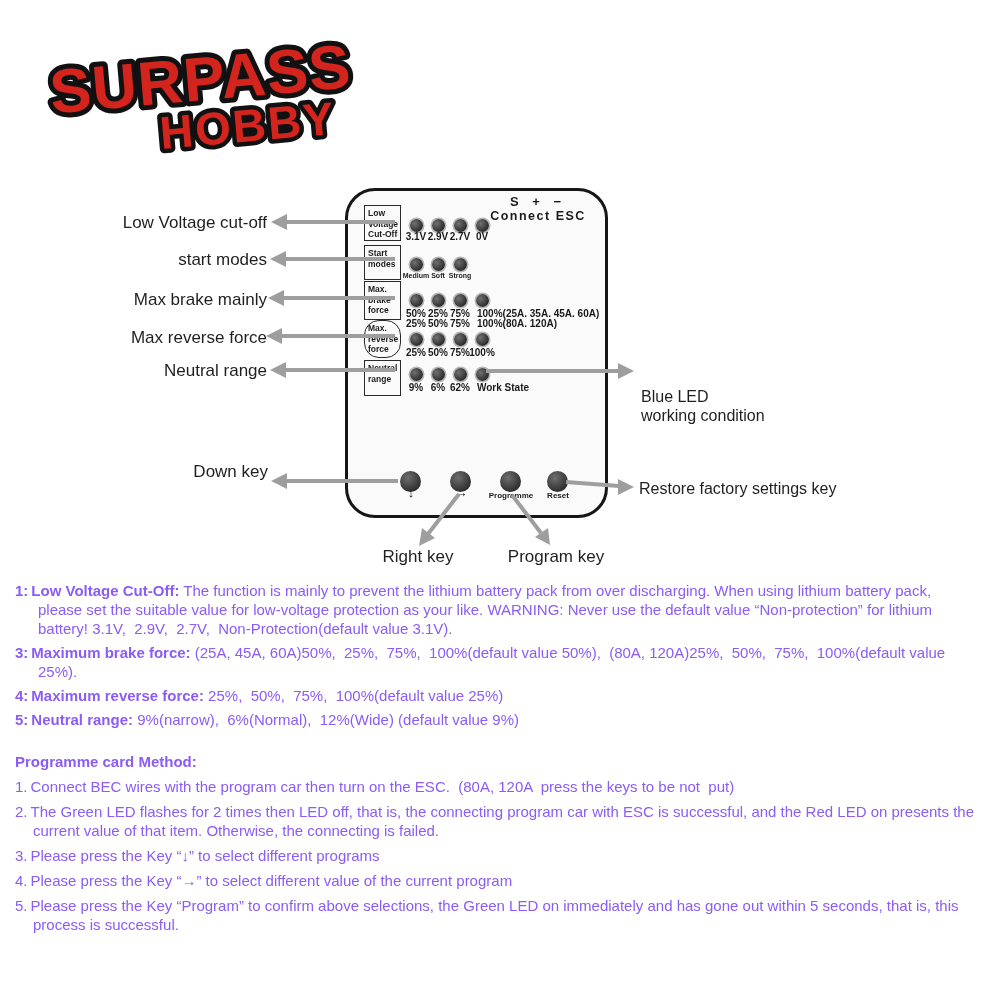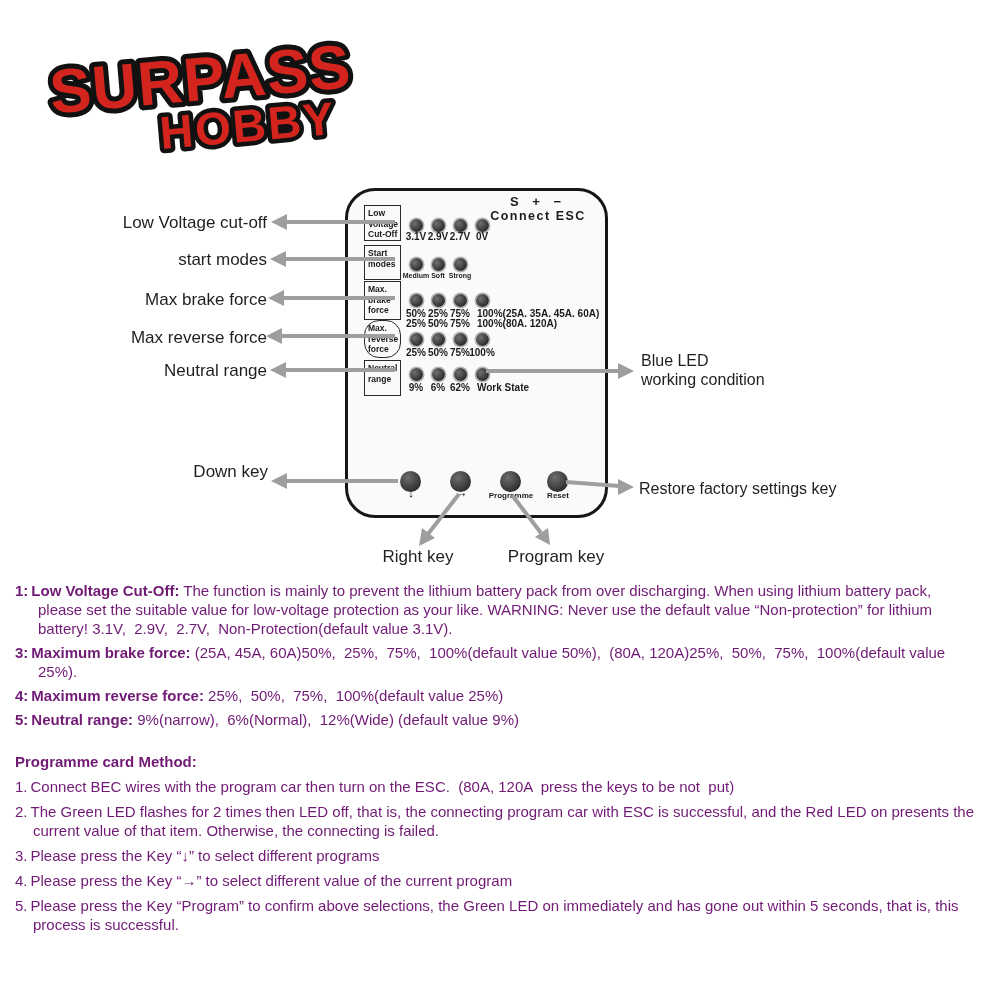--- a/index.html
+++ b/index.html
@@ -33,29 +33,29 @@
   .pbtn { position:absolute; width:21px; height:21px; border-radius:50%;
           background:radial-gradient(circle at 38% 32%, #6e6e6e, #2f2f2f 72%); top:280px; }
   .key-sub { position:absolute; transform:translateX(-50%); font-weight:bold; white-space:nowrap; color:#1a1a1a; }
   .key-arrow { top:294px; font-size:13px; }
   .key-text  { top:300px; font-size:8px; }
 
   
   .co { position:absolute; font-size:17px; color:#1f1f1f; white-space:nowrap; }
   .co.r { text-align:right; }
   .co.sm { font-size:16px; }
-  .co.pre { white-space:pre-line; line-height:19px; }
+  .co.pre { white-space:pre-line; line-height:19px;margin-top:36px; }
   .co.center { text-align:center; }
 
   
   .overlay { position:absolute; left:0; top:0; pointer-events:none; }
 
   
   .text-block { position:absolute; left:15px; top:581px; width:962px;
-                font-size:15px; line-height:19px; color:#701a75; }
+                font-size:15px; line-height:19px; color:#8b5cf6; }
   .note { margin-bottom:5px; padding-left:23px; text-indent:-23px; }
   .note .num, .note .lead { font-weight:bold; }
   .note .num { margin-right:3px; }
   .note .rest, .m-item .m-text { white-space:pre-wrap; }
   .m-heading { margin-top:23px; margin-bottom:6px; font-weight:bold; }
   .m-item { margin-bottom:6px; padding-left:18px; text-indent:-18px; }
   .m-item .m-num { margin-right:3px; }
 </style>
 </head>
 <body>
@@ -264,21 +264,21 @@
       <polygon points="634,487 618,479 618,495" stroke="none"></polygon>
       <line x1="459" y1="494" x2="428" y2="534"></line>
       <polygon points="419,546 422,528 435,538" stroke="none"></polygon>
       <line x1="512" y1="495" x2="541" y2="533"></line>
       <polygon points="550,545 535,537 548,528" stroke="none"></polygon>
     </g>
   </svg>
 
   <div class="co r" style="right:733px; top:213px">Low Voltage cut-off</div>
   <div class="co r" style="right:733px; top:250px">start modes</div>
-  <div class="co r" style="right:733px; top:290px">Max brake force</div>
+  <div class="co r" style="right:733px; top:290px">Max brake mainly</div>
   <div class="co r" style="right:733px; top:328px">Max reverse force</div>
   <div class="co r" style="right:733px; top:361px">Neutral range</div>
   <div class="co r" style="right:732px; top:462px">Down key</div>
   <div class="co center" style="left:348px; top:547px; width:140px">Right key</div>
   <div class="co center" style="left:486px; top:547px; width:140px">Program key</div>
   <div class="co sm pre" style="left:641px; top:351px">Blue LED
 working condition</div>
   <div class="co sm" style="left:639px; top:480px">Restore factory settings key</div>
 
   <div class="text-block">

